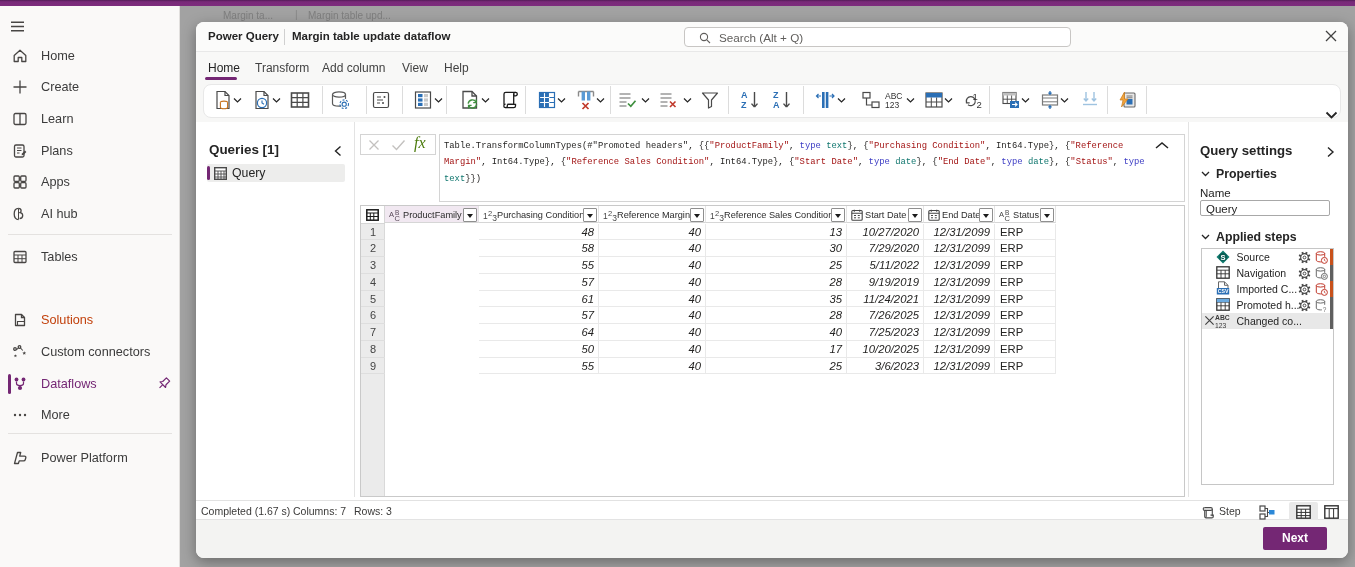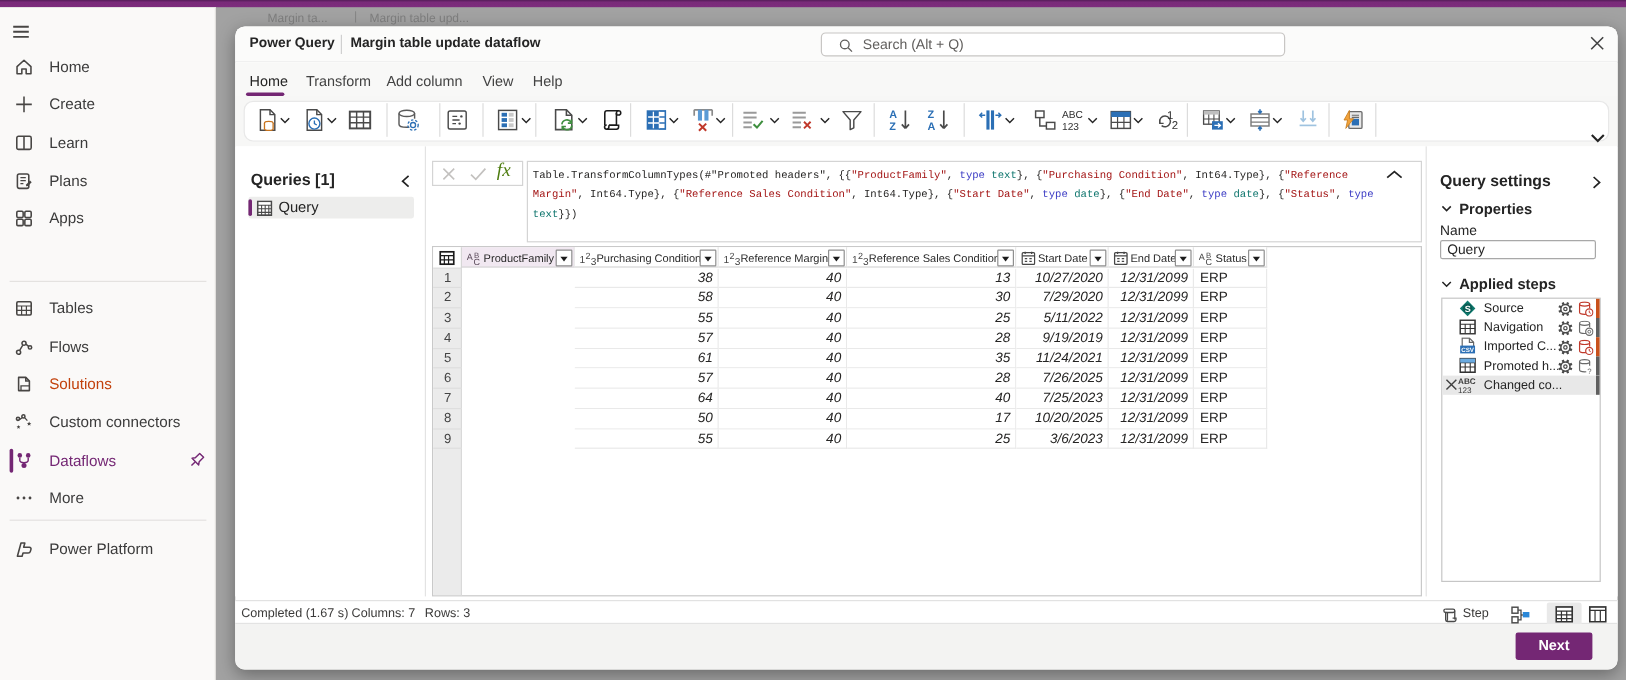--- a/index.html
+++ b/index.html
@@ -92,35 +92,34 @@
     </div>
 <div class="navitem" style="top:161.0px;">
       <svg class="navic" width="16" height="16" viewBox="0 0 16 16">
         <rect x="2" y="2" width="5.3" height="5.3" rx="1" fill="none" stroke="#484644" stroke-width="1.3"></rect>
         <rect x="8.7" y="2" width="5.3" height="5.3" rx="1" fill="none" stroke="#484644" stroke-width="1.3"></rect>
         <rect x="2" y="8.7" width="5.3" height="5.3" rx="1" fill="none" stroke="#484644" stroke-width="1.3"></rect>
         <rect x="8.7" y="8.7" width="5.3" height="5.3" rx="1" fill="none" stroke="#484644" stroke-width="1.3"></rect>
       </svg>
       <span class="navtxt" style="color:#3b3b3b;">Apps</span>
     </div>
+<div class="navitem" style="top:192.5px;">
+      <svg class="navic" width="16" height="16" viewBox="0 0 16 16">
+        <path d="M6.5 2.3C4 2.3 2.2 4.5 2.2 8s1.8 5.7 4.3 5.7" fill="none" stroke="#484644" stroke-width="1.3"></path>
+        <path d="M6.5 2.3c1.5 0 2.6 1 2.6 2.4 0 .8-.4 1.5-1 1.9 1.5.2 2.6 1.4 2.6 2.9 0 1.7-1.4 3-3.1 3" fill="none" stroke="#484644" stroke-width="1.3"></path>
+        <path d="M6.5 2.5v11" stroke="#484644" stroke-width="1" fill="none"></path>
+      </svg>
+      <span class="navtxt" style="color:#3b3b3b;">AI hub</span>
+    </div>
 <div class="navitem" style="top:236.0px;">
       <svg class="navic" width="16" height="16" viewBox="0 0 16 16">
         <rect x="2" y="2.5" width="12" height="11" rx="1" fill="none" stroke="#484644" stroke-width="1.3"></rect>
         <path d="M2 6h12M2 9.7h12M6 6v7.5M10 6v7.5" stroke="#484644" stroke-width="1" fill="none"></path>
       </svg>
       <span class="navtxt" style="color:#3b3b3b;">Tables</span>
-    </div>
-<div class="navitem" style="top:267.5px;">
-      <svg class="navic" width="16" height="16" viewBox="0 0 16 16">
-        <circle cx="3.5" cy="12.5" r="1.7" fill="none" stroke="#484644" stroke-width="1.3"></circle>
-        <circle cx="8" cy="5" r="1.7" fill="none" stroke="#484644" stroke-width="1.3"></circle>
-        <circle cx="13" cy="8.5" r="1.4" fill="none" stroke="#484644" stroke-width="1.3"></circle>
-        <path d="M4.4 11L7 6.6M9.6 5.8l2.2 1.8" stroke="#484644" stroke-width="1.2" fill="none"></path>
-      </svg>
-      <span class="navtxt" style="color:#3b3b3b;">Flows</span>
     </div>
 <div class="navitem" style="top:299.0px;">
       <svg class="navic" width="16" height="16" viewBox="0 0 16 16">
         <path d="M3.5 2.5h6l3 3v8h-9z" fill="none" stroke="#484644" stroke-width="1.3" stroke-linejoin="round"></path>
         <path d="M9.5 2.5v3h3" fill="none" stroke="#484644" stroke-width="1.3"></path>
         <path d="M5.5 13.5V9.5h7" stroke="#484644" stroke-width="1.1" fill="none"></path>
       </svg>
       <span class="navtxt" style="color:#c2410c;">Solutions</span>
     </div>
 <div class="navitem" style="top:331.0px;">
@@ -512,21 +511,21 @@
 <svg style="position:absolute;left:4px;top:3px;" width="14" height="12" viewBox="0 0 14 12">
               <text x="0" y="8" font-size="7.5" font-family="Liberation Sans" fill="#464646">A</text>
               <text x="6" y="6" font-size="6.5" font-family="Liberation Sans" fill="#464646">B</text>
               <text x="5.6" y="12" font-size="7.5" font-family="Liberation Sans" fill="#464646">C</text>
             </svg>
 <div class="hname">Status</div>
 <div class="fbtn" style="right:1.5px;"></div>
 </div>
 </div>
 <div class="gcol" style="left:118px; top:17.5px; width:120px;">
-          <div class="gcell num" style="background:#fff;">38</div>
+          <div class="gcell num" style="background:#fff;">48</div>
           <div class="gcell num" style="background:#fff;">58</div>
           <div class="gcell num" style="background:#fff;">55</div>
           <div class="gcell num" style="background:#fff;">57</div>
           <div class="gcell num" style="background:#fff;">61</div>
           <div class="gcell num" style="background:#fff;">57</div>
           <div class="gcell num" style="background:#fff;">64</div>
           <div class="gcell num" style="background:#fff;">50</div>
           <div class="gcell num" style="background:#fff;">55</div>
         </div>
 <div class="gcol" style="left:238px; top:17.5px; width:107px;">

